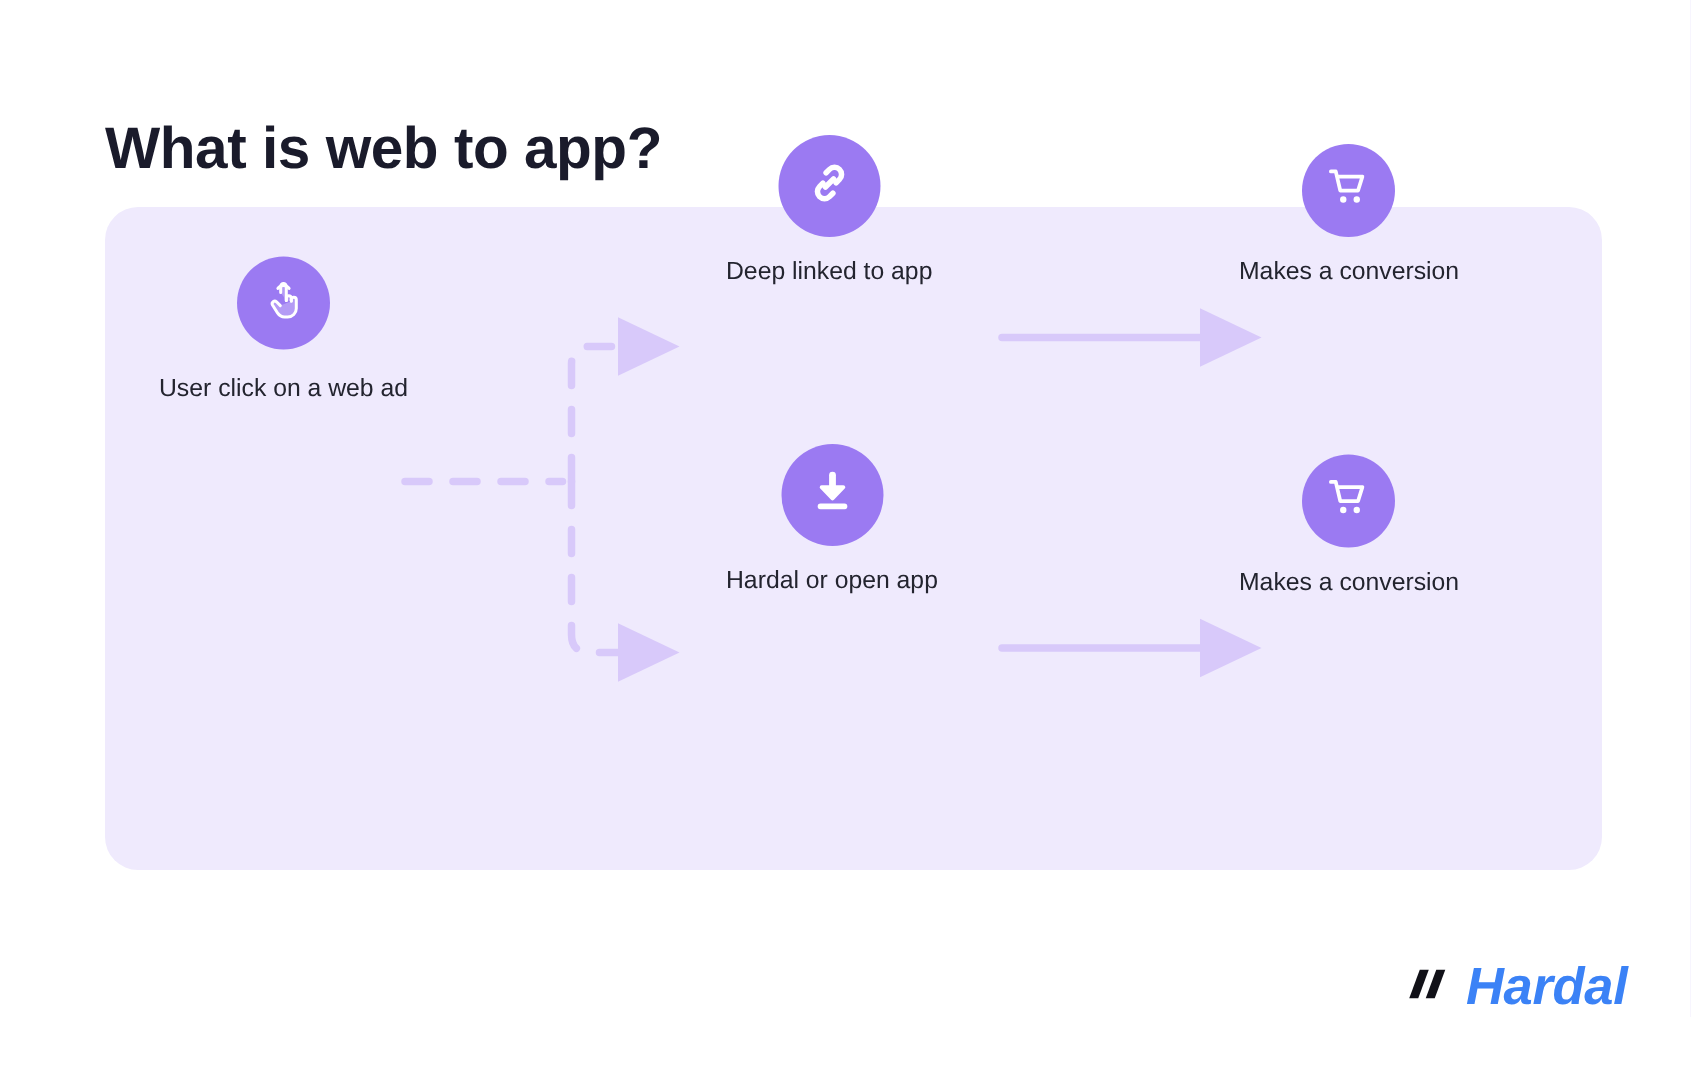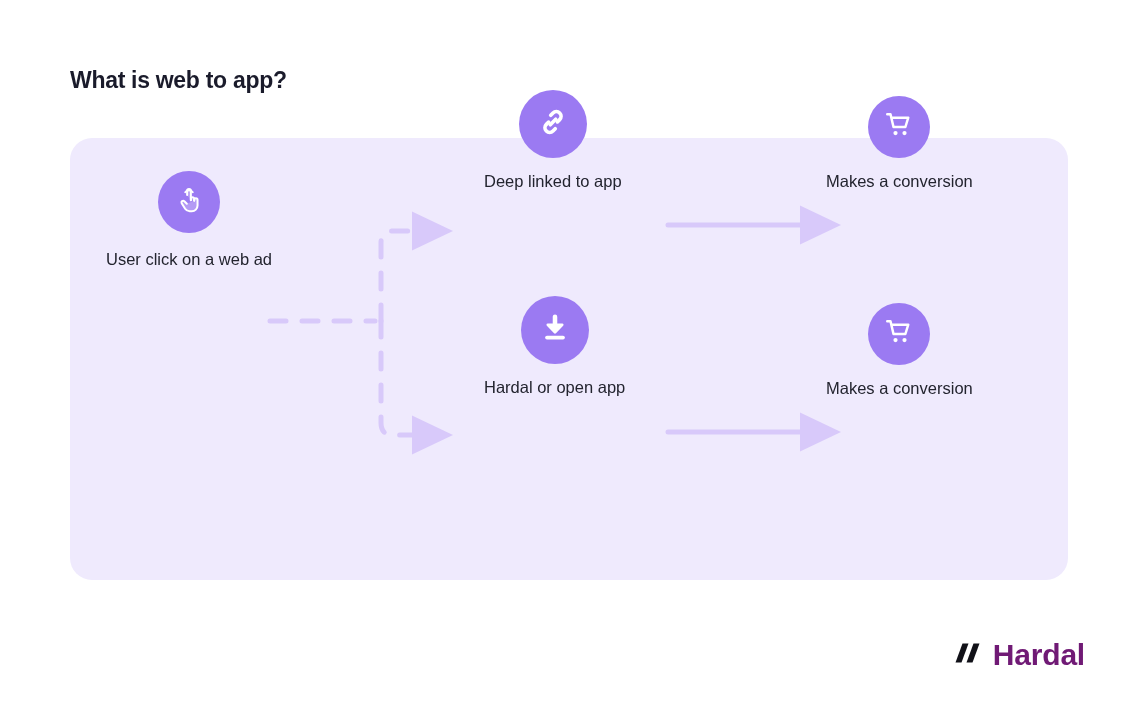--- a/index.html
+++ b/index.html
@@ -13,21 +13,21 @@
     font-family: "Liberation Sans", sans-serif;
     position: relative;
     overflow: hidden;
   }
 
   
   #page-title {
     position: absolute;
     left: 70px;
     top: 52px;
-    font-size: 23px;
+    font-size: 39px;
     font-weight: bold;
     color: #1a1b2b;
     letter-spacing: -0.3px;
     white-space: nowrap;
   }
 
   
   #diagram-panel {
     position: absolute;
     left: 70px;
@@ -119,24 +119,25 @@
   
   #brand {
     position: absolute;
     right: 42px;
     top: 638px;
     display: flex;
     align-items: center;
     gap: 11px;
   }
   #brand-name {
-    font-size: 30px;
+    font-size: 35px;
     font-weight: bold;
-    color: #701a75;
+    color: #3b82f6;
     letter-spacing: -0.2px;
+    font-style: italic;
   }
 </style>
 </head>
 <body>
 
 <h1 id="page-title">What is web to app?</h1>
 
 <div id="diagram-panel">
 
   <svg id="diagram-svg" viewBox="0 0 998 442" xmlns="http://www.w3.org/2000/svg">

